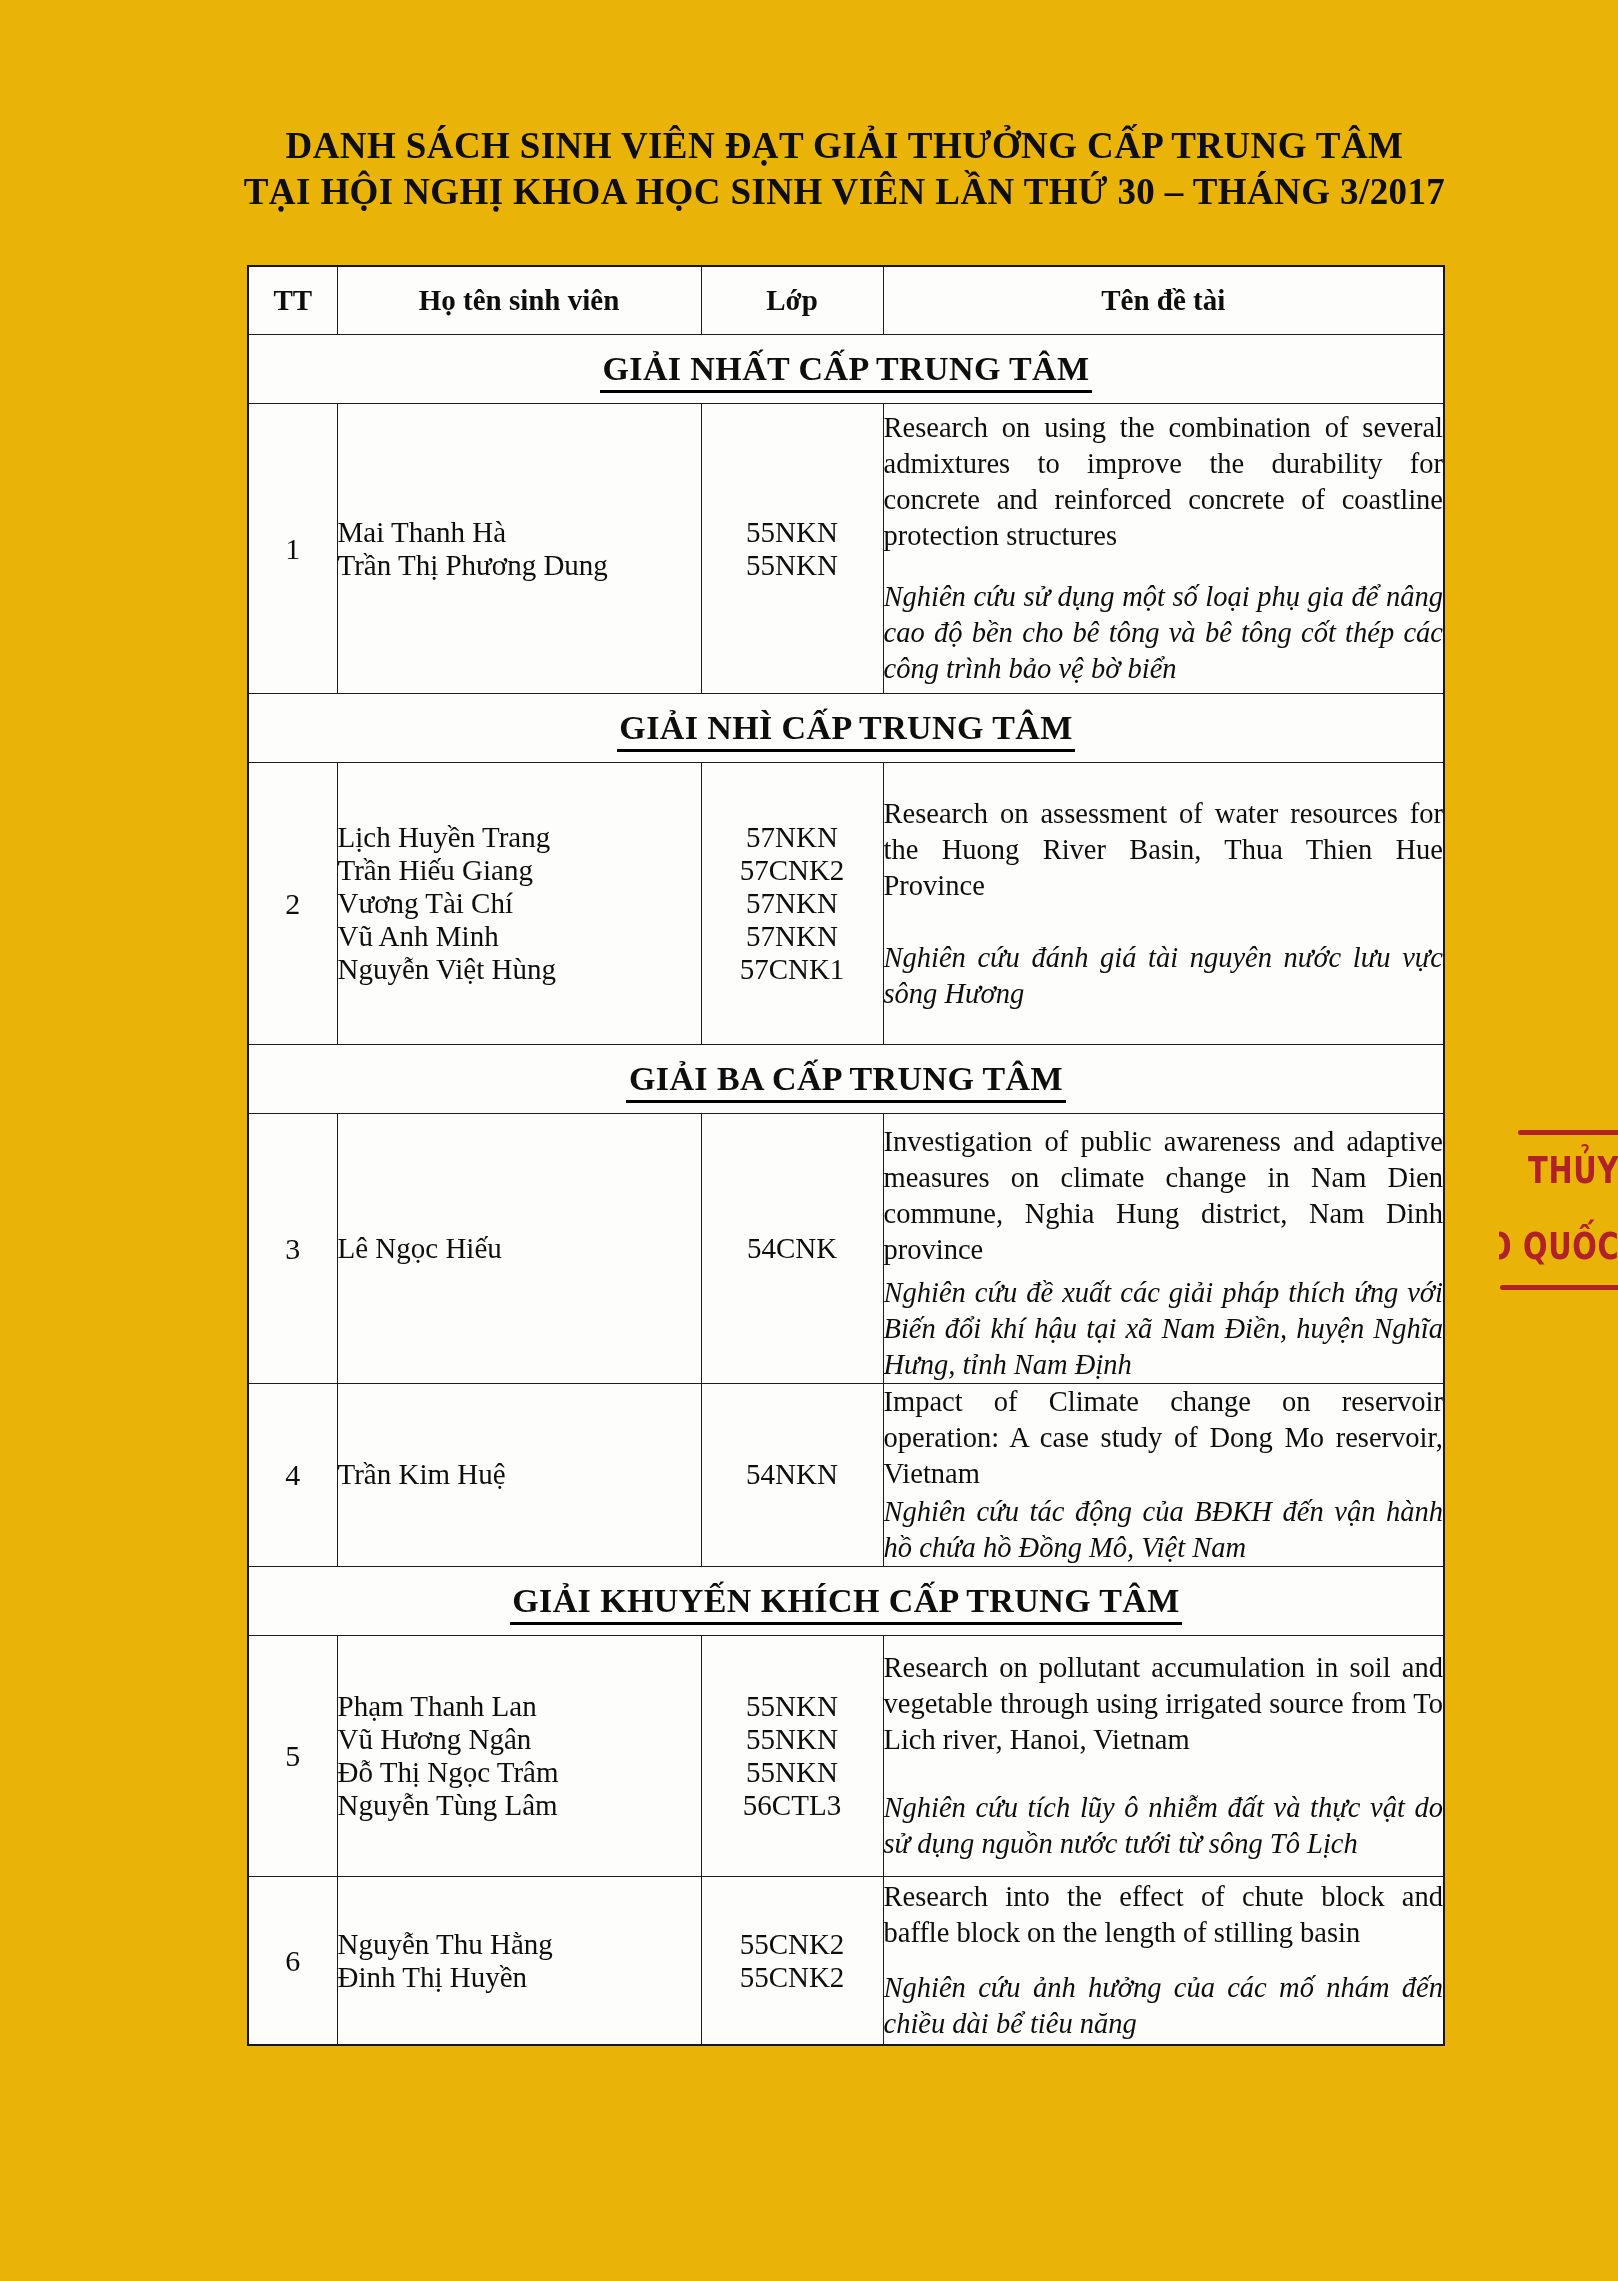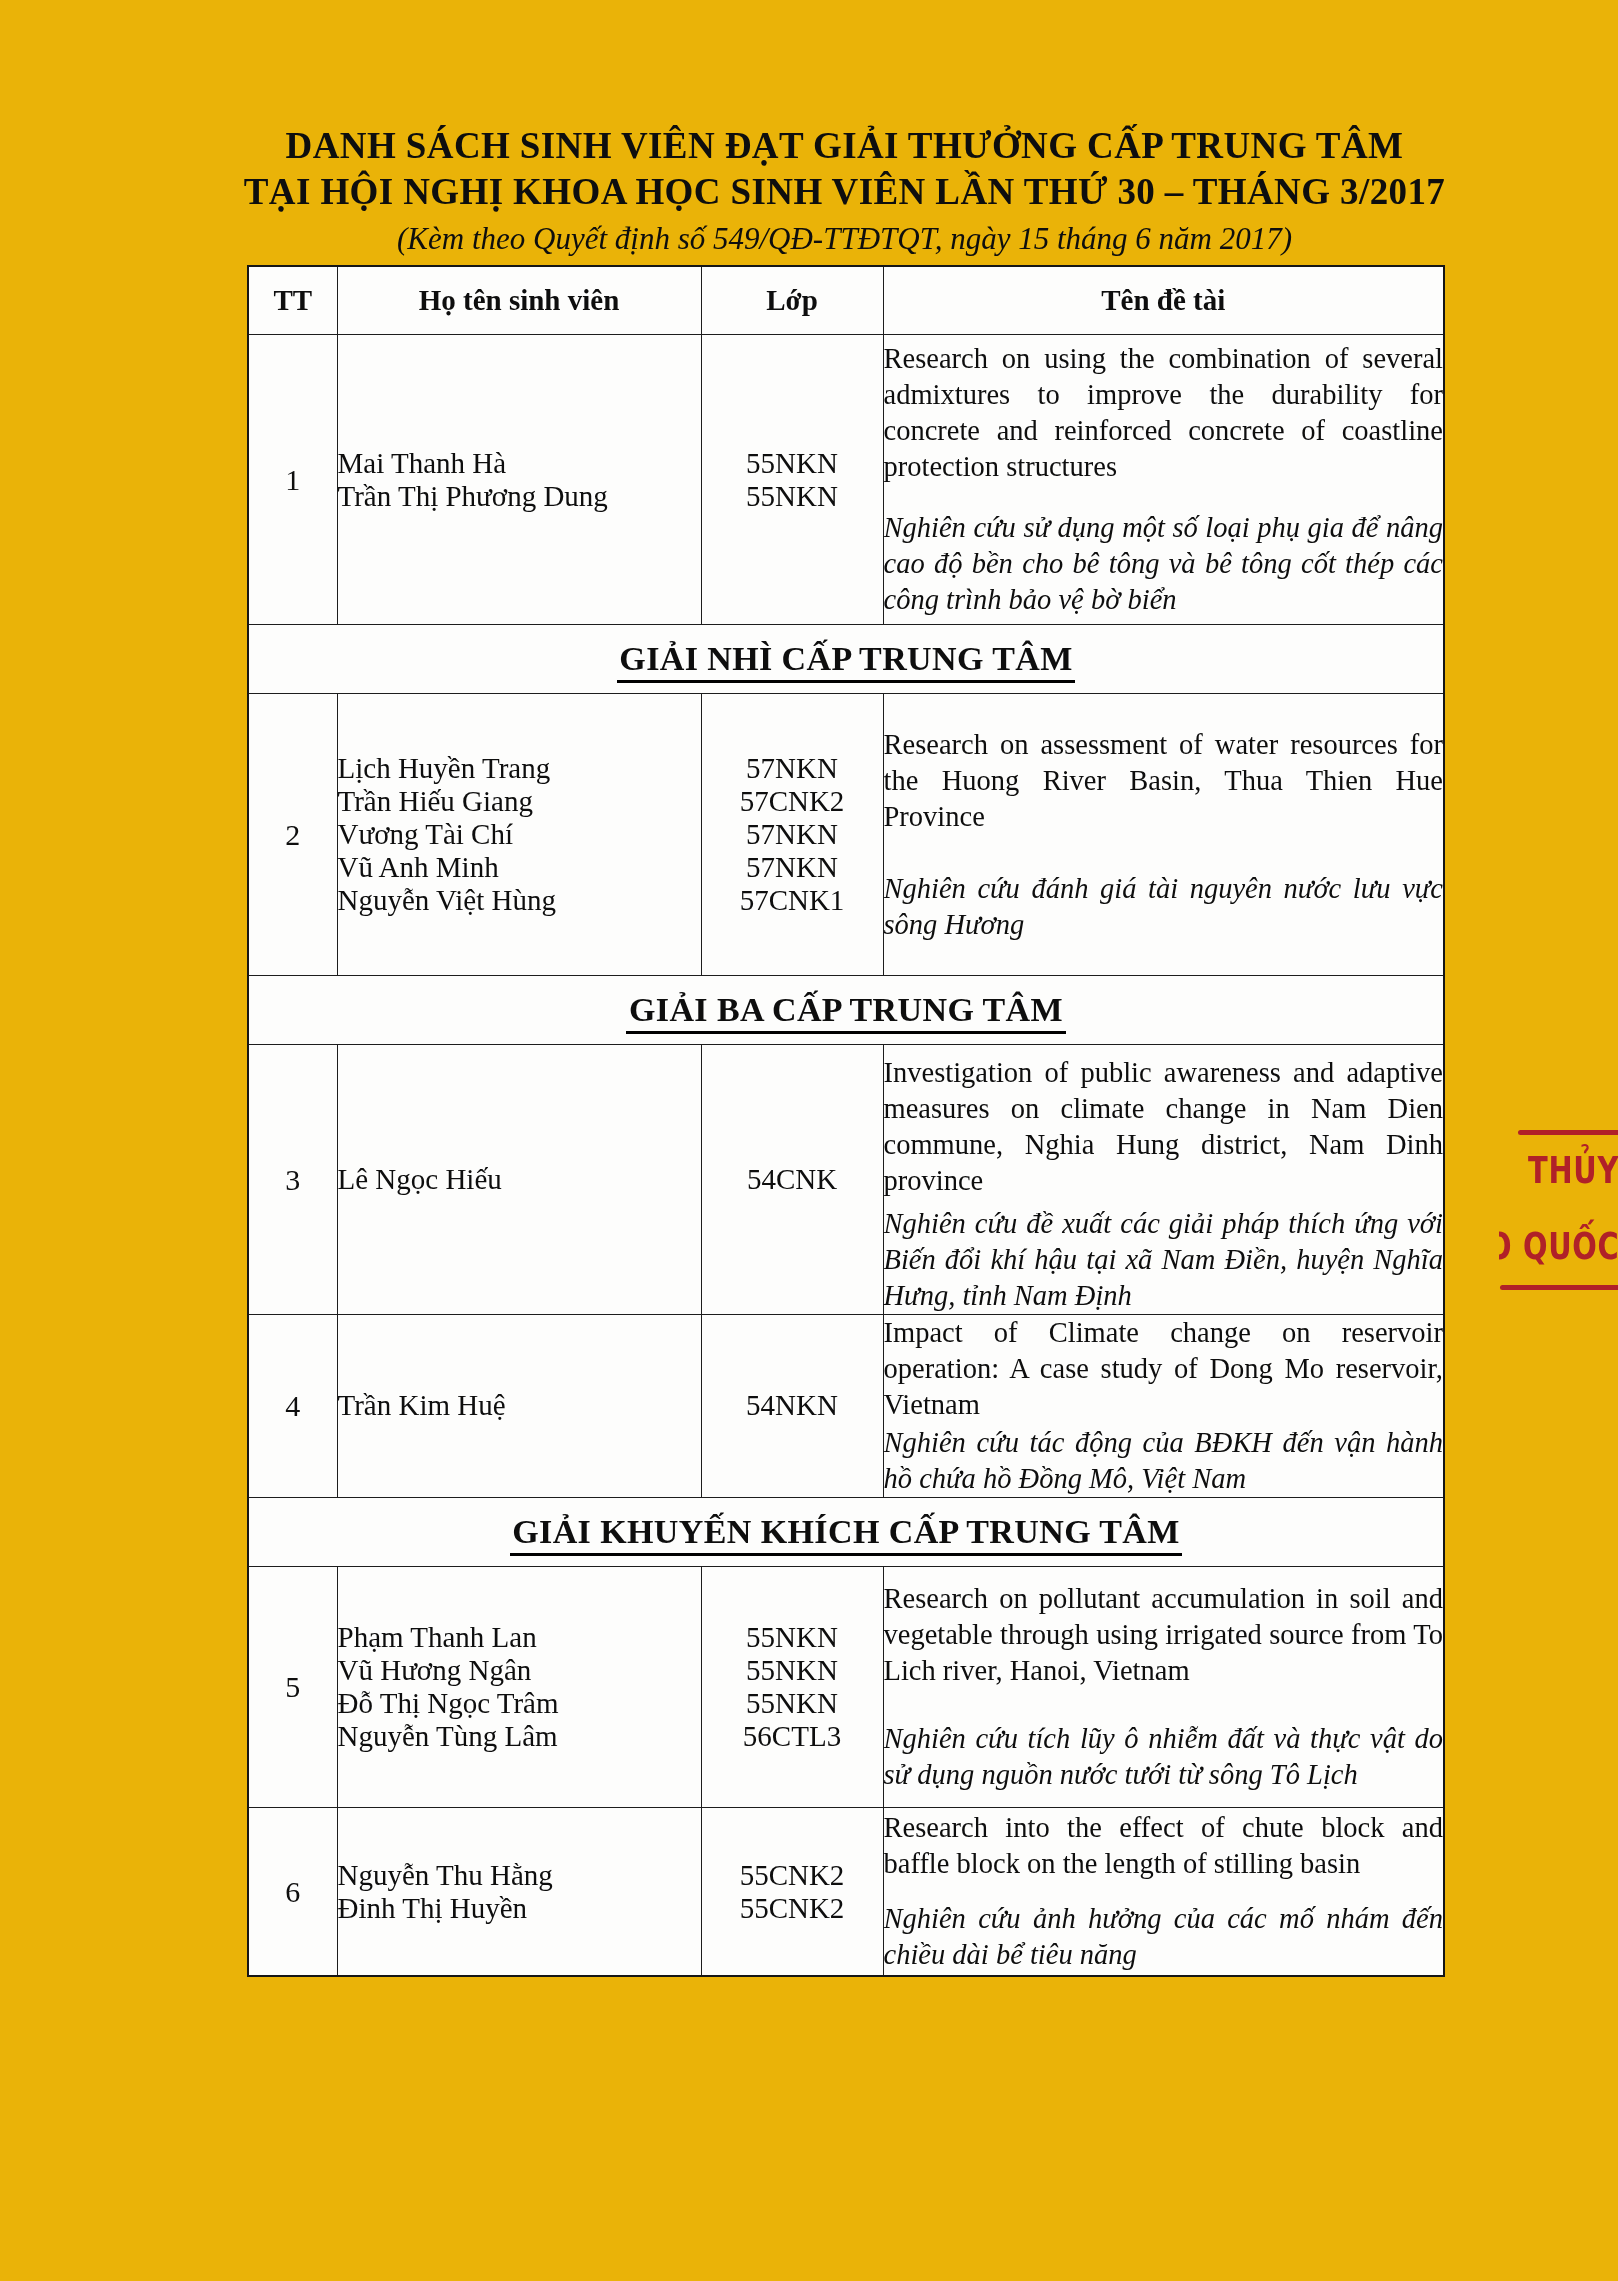--- a/index.html
+++ b/index.html
@@ -50,39 +50,41 @@
   .stamp-t2{left:-12.5px;top:108px;}
 </style>
 </head>
 <body>
 
 <div class="page">
 
   <div class="doc-title">
     <div class="t1">DANH SÁCH SINH VIÊN ĐẠT GIẢI THƯỞNG CẤP TRUNG TÂM</div>
     <div class="t1">TẠI HỘI NGHỊ KHOA HỌC SINH VIÊN LẦN THỨ 30 – THÁNG 3/2017</div>
-    <div class="t3">(Kèm theo Quyết định số 549/QĐ-TTĐTQT, ngày 15 tháng 6 năm 2017)</div>
   </div>
 
   <table class="awards">
     <colgroup>
       <col style="width:89px">
       <col style="width:364px">
       <col style="width:182px">
       <col style="width:561px">
     </colgroup>
     <thead>
       <tr>
         <th>TT</th>
         <th>Họ tên sinh viên</th>
         <th>Lớp</th>
         <th>Tên đề tài</th>
       </tr>
     </thead>
     <tbody id="awards-body">
+        <tr>
+          <td class="section-cell" colspan="4" style="height: 68px;"><span class="sec-u">GIẢI NHẤT CẤP TRUNG TÂM</span></td>
+        </tr>
         <tr style="height: 290px;">
           <td class="tt-cell">1</td>
           <td class="names-cell">
             <div class="stack">
               <div class="name-line">Mai Thanh Hà</div>
               <div class="name-line">Trần Thị Phương Dung</div>
             </div>
           </td>
           <td class="cls-cell">
             <div class="stack">

